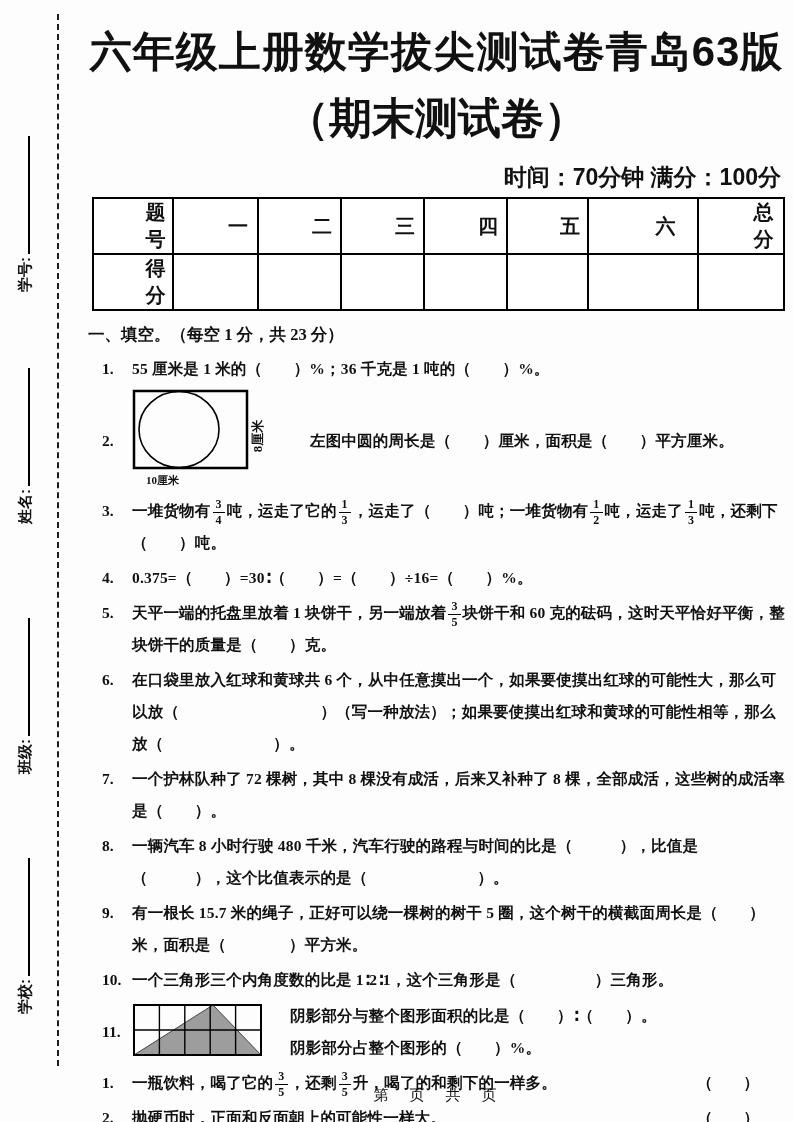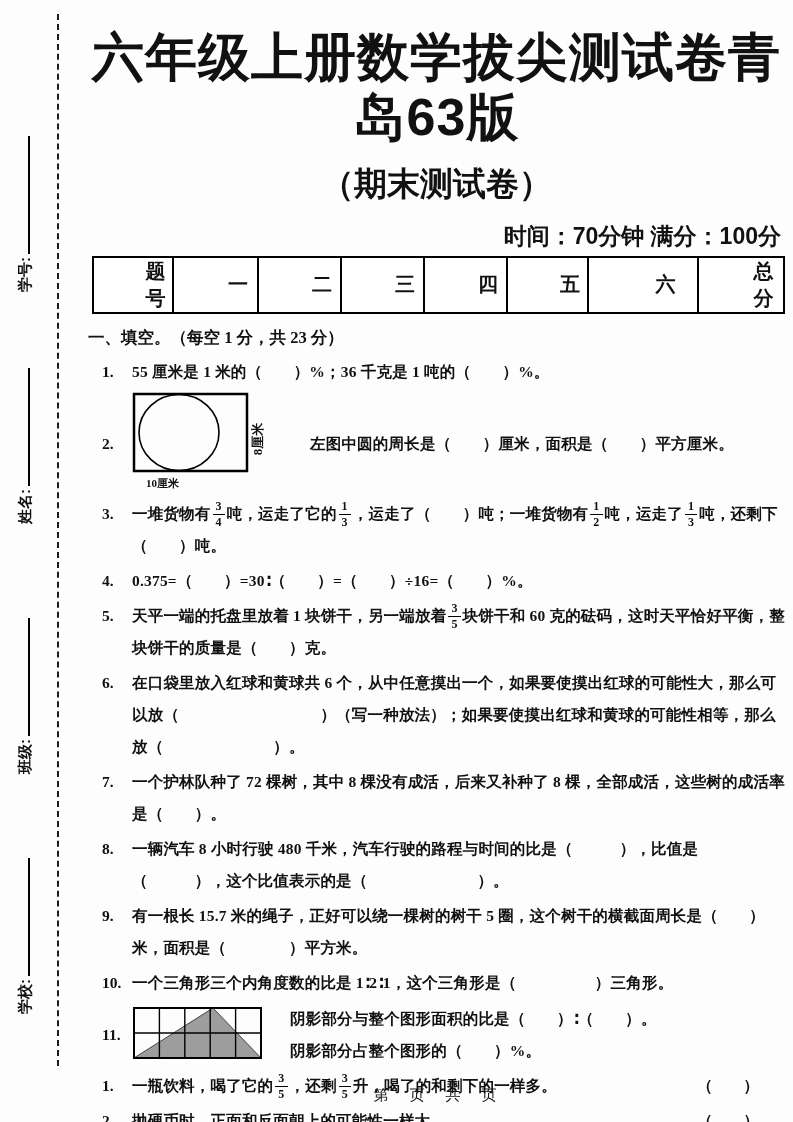--- a/index.html
+++ b/index.html
@@ -14,24 +14,24 @@
     border-left:2.5px dashed #1c1c1c; }
   .side-field { position:absolute; left:16px; transform:rotate(-90deg);
     transform-origin:0 0; white-space:nowrap; width:196px; height:22px;
     font-size:15px; font-weight:bold; font-family:"Liberation Sans",sans-serif; }
   .side-blank { display:inline-block; width:118px; height:13px;
     border-bottom:2px solid #000; margin-left:3px; }
 
   
   .main { position:absolute; left:88px; top:0; width:697px; }
   .title { font-family:"Liberation Sans",sans-serif; font-weight:bold;
-    font-size:52px; text-align:center; margin-top:28px; letter-spacing:1px;
+    font-size:42px; text-align:center; margin-top:28px; letter-spacing:1px;
     line-height:1.15; }
   .subtitle { font-family:"Liberation Sans",sans-serif; font-weight:bold;
-    font-size:33px; text-align:center; margin-top:14px; }
+    font-size:43px; text-align:center; margin-top:14px; }
   .meta { font-family:"Liberation Sans",sans-serif; font-weight:bold;
     font-size:23px; text-align:right; margin:14px 4px 4px 0; }
 
   table.score { border-collapse:collapse; width:691px; margin-left:4px;
     table-layout:fixed; background:#fff; }
   table.score td { border:2px solid #000; text-align:center;
     font-family:"Liberation Sans",sans-serif; font-weight:bold; font-size:20px;padding-left:45px; }
   .score-head td { height:42px; }
   .score-row td { height:46px; }
 
@@ -112,20 +112,30 @@
           <tr class="score-head">
         <td>题号</td>
         <td>一</td>
         <td>二</td>
         <td>三</td>
         <td>四</td>
         <td>五</td>
         <td>六</td>
         <td>总分</td>
       </tr>
+      <tr class="score-row">
+        <td>得分</td>
+        <td></td>
+        <td></td>
+        <td></td>
+        <td></td>
+        <td></td>
+        <td></td>
+        <td></td>
+      </tr>
     </tbody>
       </table>
 
     <div class="sec-heading">一、填空。（每空 1 分，共 23 分）</div>
 
     <div class="q">
       <span class="q-num">1.</span>
       <span class="q-text">55 厘米是 1 米的（　　）%；36 千克是 1 吨的（　　）%。</span>
     </div>
 

